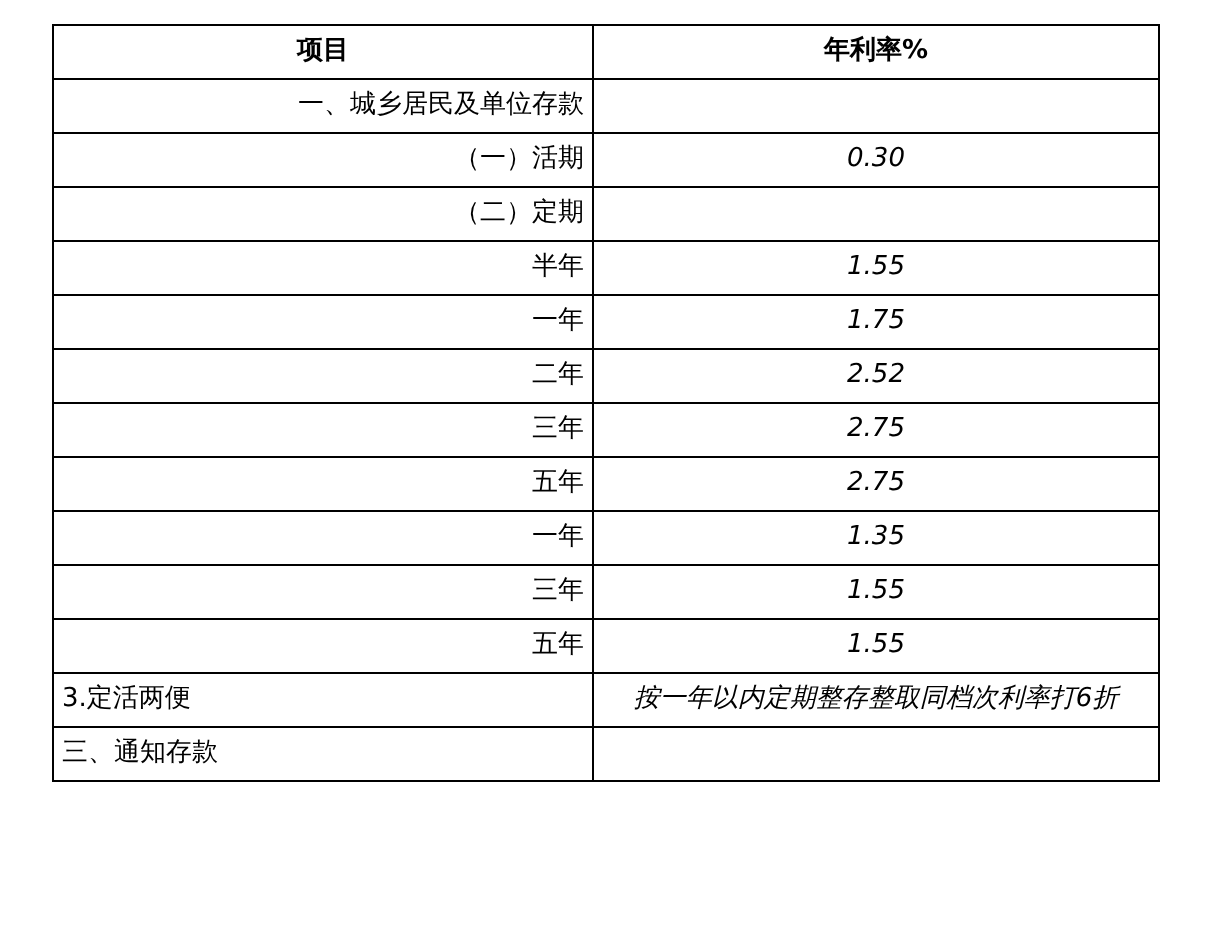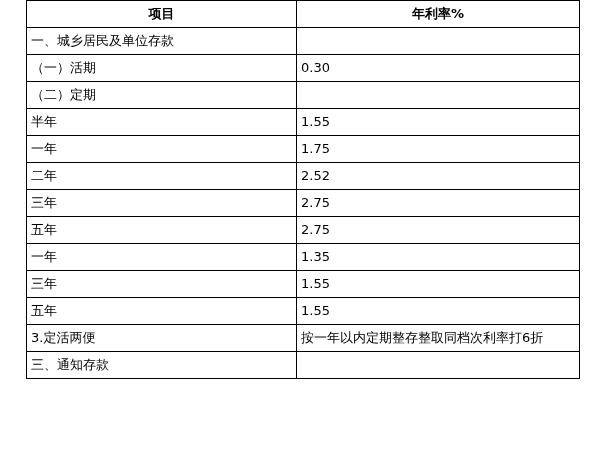--- a/index.html
+++ b/index.html
@@ -12,20 +12,21 @@
     height: 475px;
     font-family: "DejaVu Sans", "Liberation Sans", sans-serif;
     color: #000000;
     overflow: hidden;
   }
   .sheet {
     width: 605px;
     height: 403px;
     position: relative;
     background: #ffffff;
+    margin-top: 12px;
   }
   table.rate-table {
     border-collapse: collapse;
     table-layout: fixed;
     width: 553px;
     margin-left: 26px;
     margin-top: 0px;
   }
   table.rate-table col.c-item { width: 270px; }
   table.rate-table col.c-rate { width: 283px; }
@@ -35,34 +36,36 @@
     height: 26px;
     font-size: 13px;
     line-height: 16px;
     padding: 0 4px;
     vertical-align: middle;
     white-space: nowrap;
     overflow: hidden;
   }
   
   .ta-c { text-align: left; }
-  .ta-l { text-align: left; }
+  .ta-l { text-align: right; }
 
   
   .lv0 { padding-left: 22px; }
   .lv1 { padding-left: 52px; }
   .lv2 { padding-left: 60px; }
   .lv3 { padding-left: 90px; }
   .lv4 { padding-left: 62px; }
 
   .hdr td {
     font-weight: bold;
     text-align: center;
   }
   td.rate-cell {
+    text-align: center;
+    font-style: italic;
   }
   td.rate-cell.long {
     font-size: 13px;
   }
   .tall td {
     height: 34px;
   }
 </style>
 </head>
 <body>

